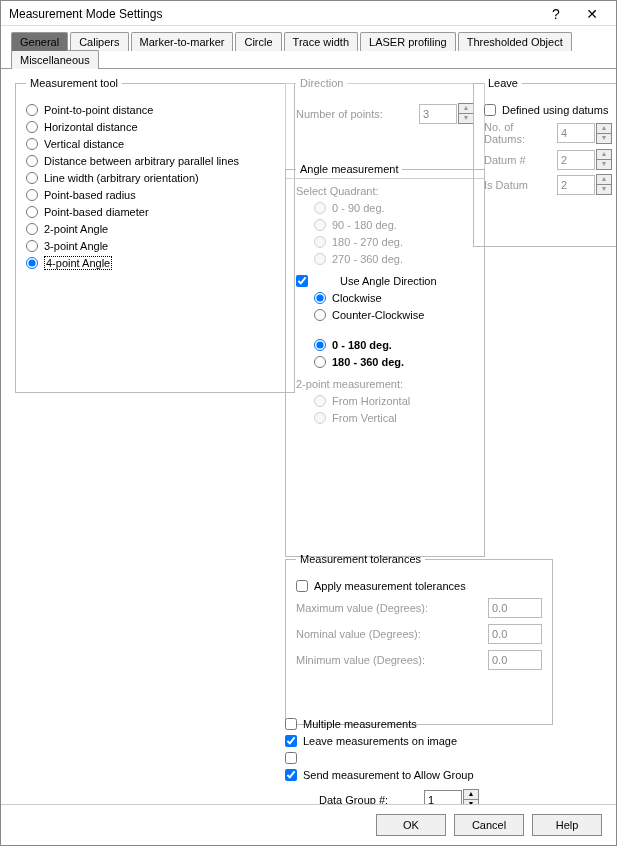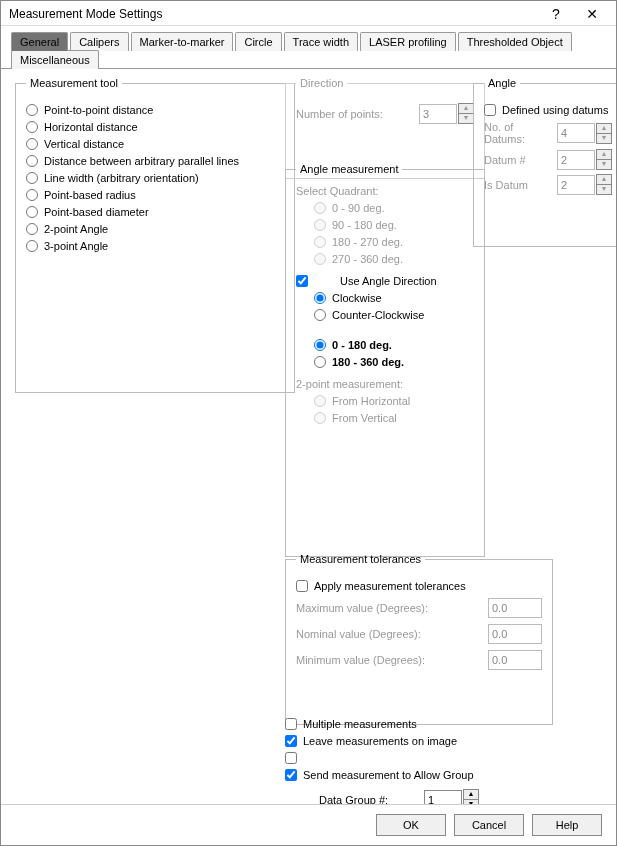--- a/index.html
+++ b/index.html
@@ -141,39 +141,43 @@
           <span>Point-based diameter</span>
         </div>
         <div class="radio-row">
           <input type="radio" name="tool" style="">
           <span>2-point Angle</span>
         </div>
         <div class="radio-row">
           <input type="radio" name="tool" style="">
           <span>3-point Angle</span>
         </div>
+        <div class="radio-row">
+          <input type="radio" name="tool" checked="" style="">
+          <span><span class="dotted">4-point Angle</span></span>
+        </div>
       </div>
   </fieldset>
 
   <fieldset class="fs-params disabled">
     <legend>Direction</legend>
     <div class="num-row disabled-text">
       <span>Number of points:</span>
       <span class="num-input">
         <input disabled="" value="3" style="">
         <span class="spin">
             <div>▲</div>
             <div>▼</div>
           </span>
       </span>
     </div>
   </fieldset>
 
   <fieldset class="fs-datums">
-    <legend>Angle</legend>
+    <legend>Leave</legend>
     <div class="check-row">
       <input type="checkbox" style="">
       <span>Defined using datums</span>
     </div>
     <div id="datum-rows">
         <div class="num-row disabled-text">
           <span>No. of Datums:</span>
           <span class="num-input">
             <input disabled="" value="4" style="">
             <span class="spin">

